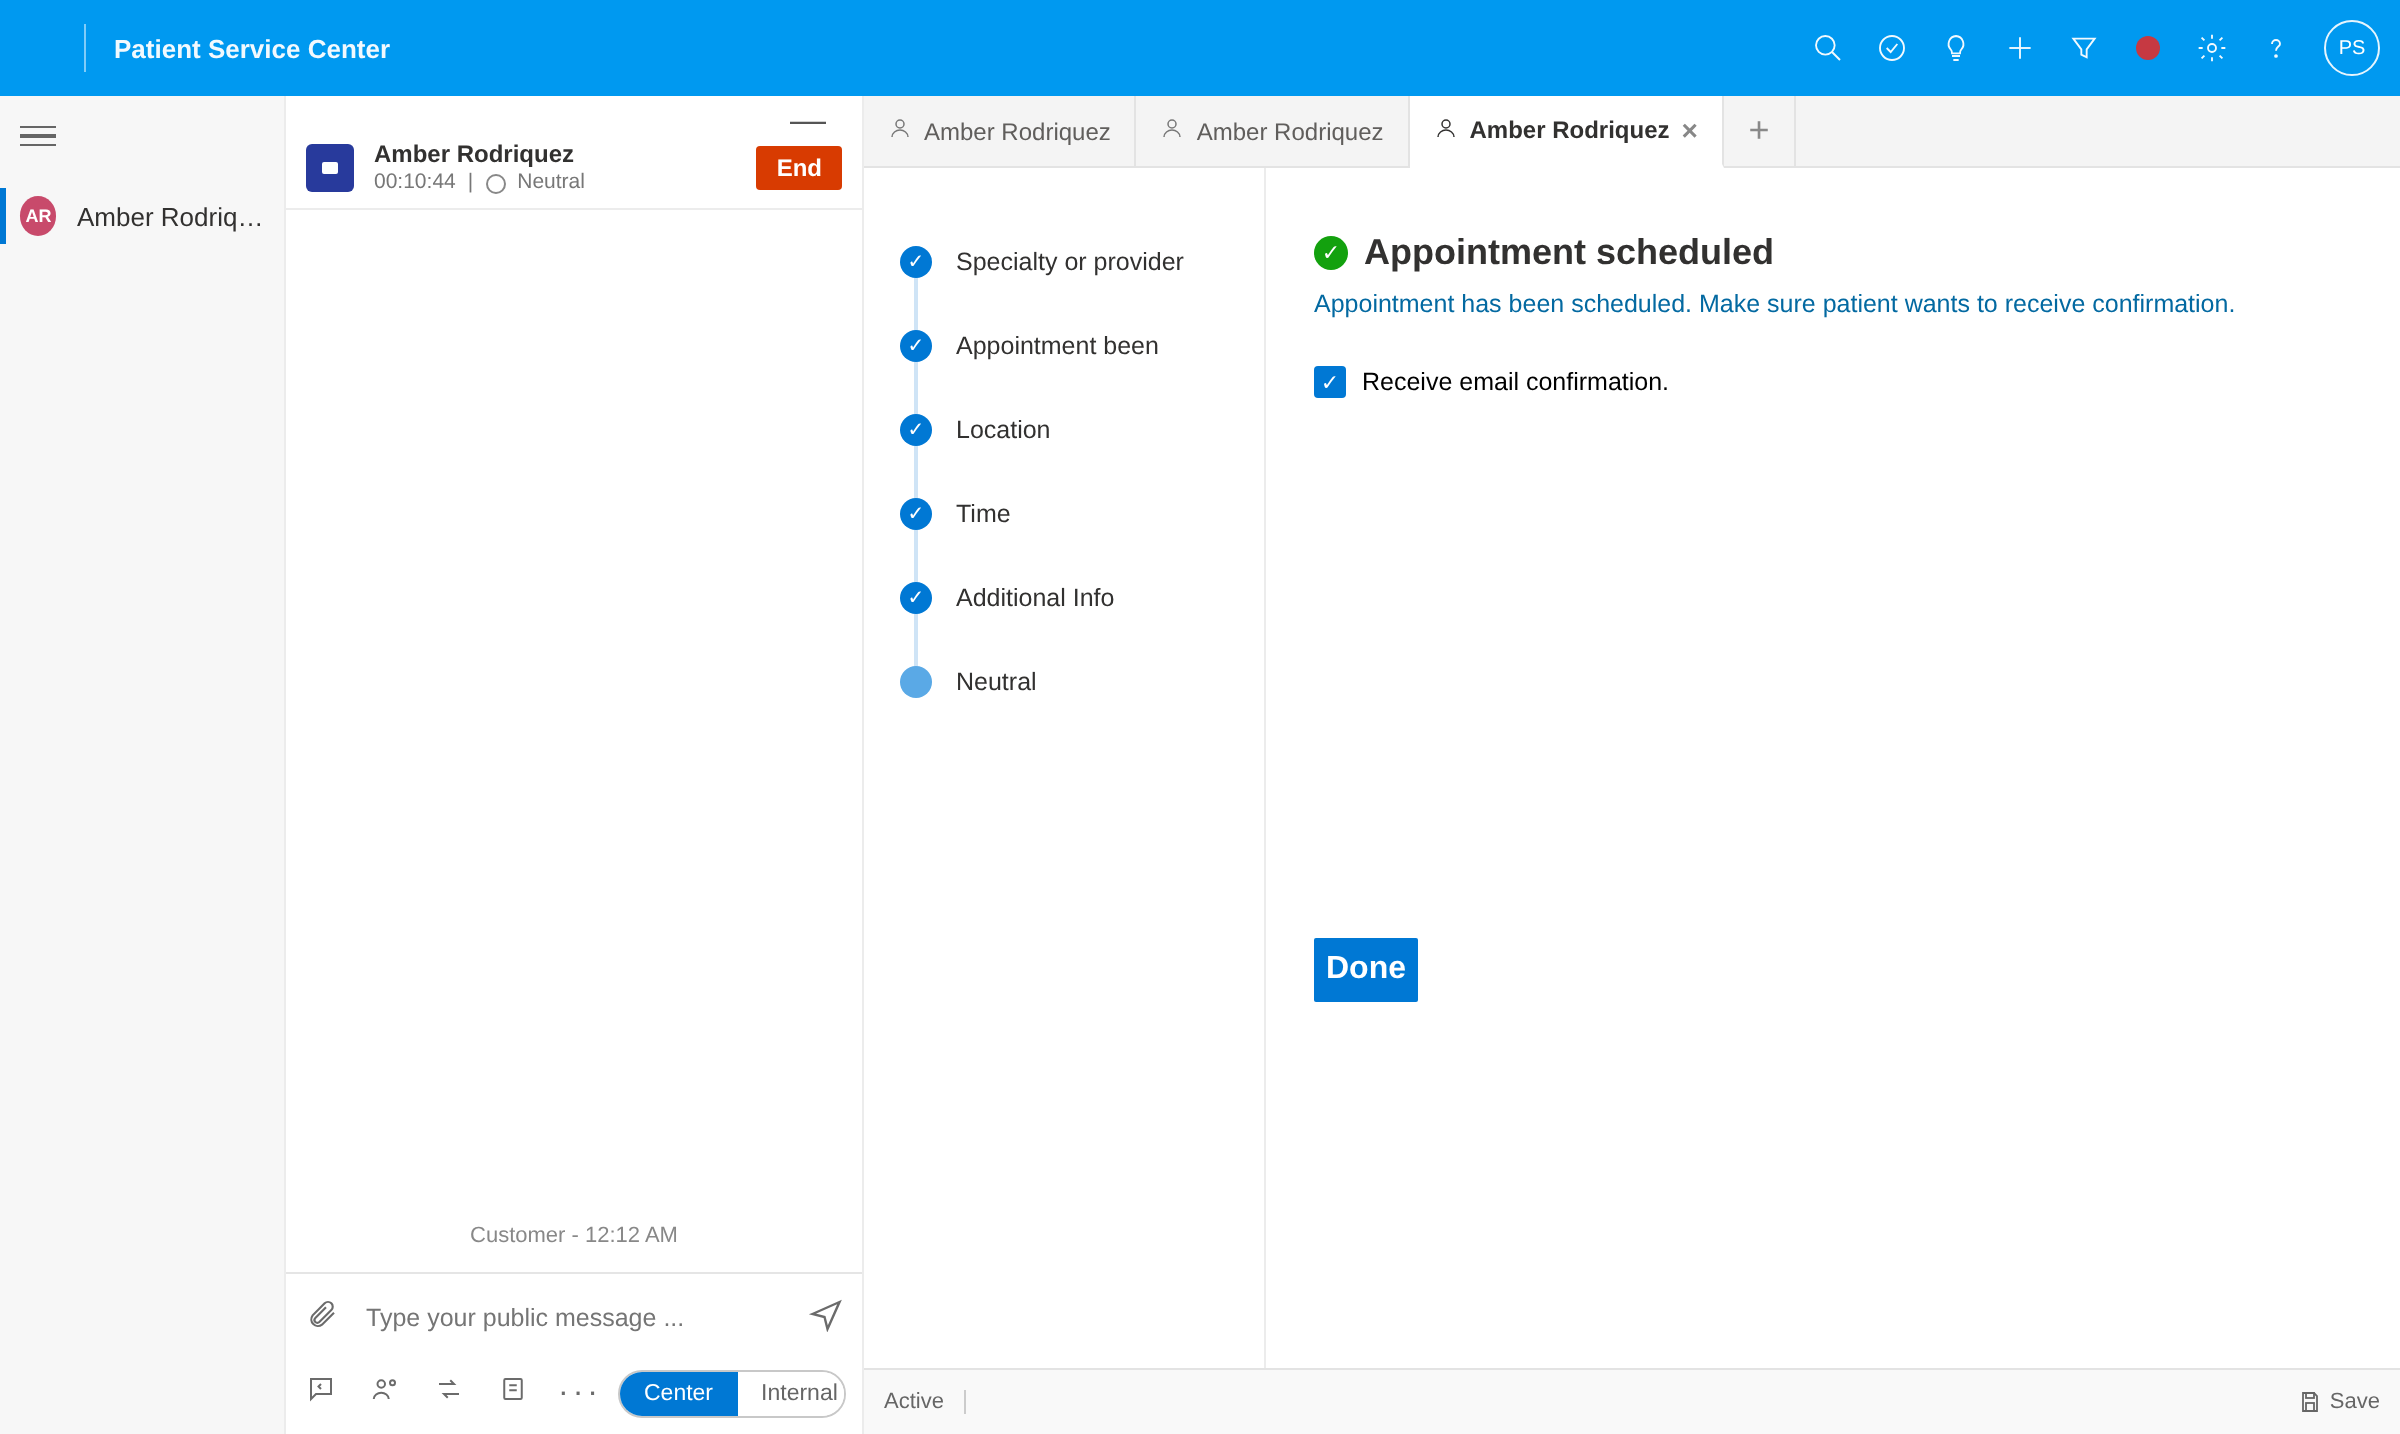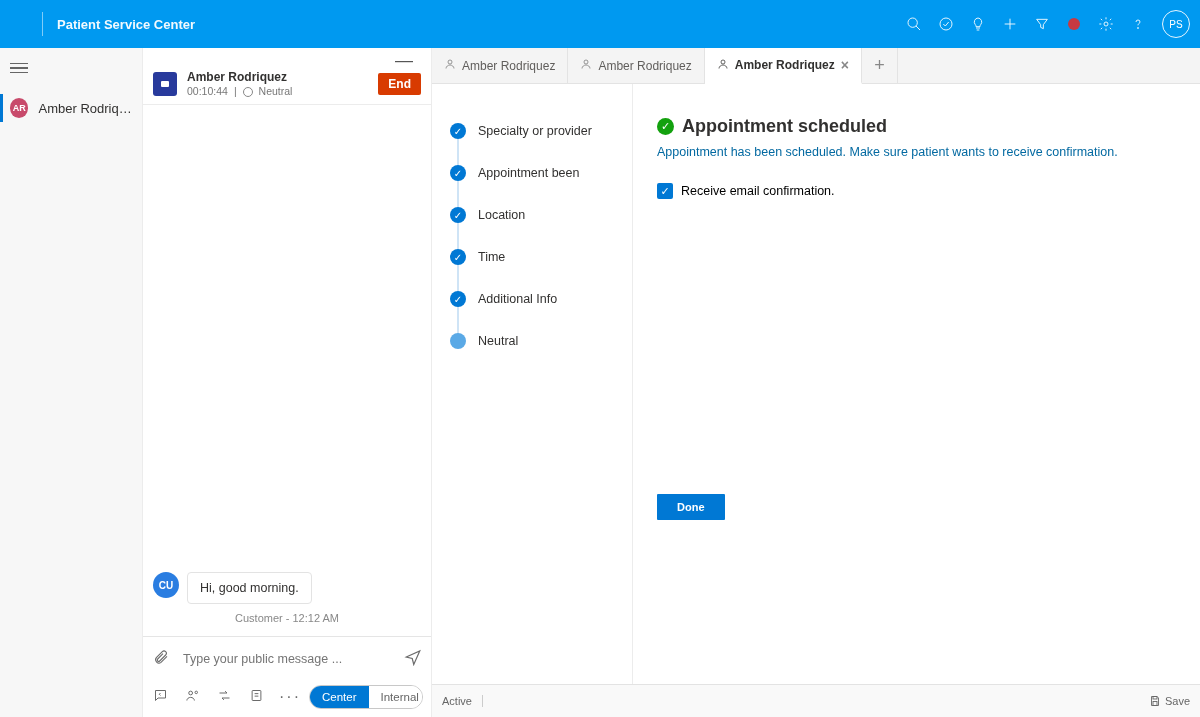--- a/index.html
+++ b/index.html
@@ -160,22 +160,22 @@
   .confirm-row { display:flex; align-items:center; gap:8px; margin-top:24px; font-size:12.5px; }
   .cb {
     width:16px;height:16px;background:#0078d4;display:flex;align-items:center;justify-content:center;
     color:#fff;font-size:11px;border-radius:2px;cursor:pointer;
   }
   .email-field {
     margin:8px 0 0 24px; background:#f3f2f1; width:376px; height:30px; border:none;
     padding:0 10px; font-size:12px; color:#888;
   }
   .done-btn {
-    position:absolute; left:24px; top:410px;
-    background:#0078d4; color:#fff; border:none; font-size:11px; padding:7px 20px;
+    position:absolute; left:24px; top:385px;
+    background:#0078d4; color:#fff; border:none; font-size:16px; padding:7px 6px;
     font-weight:600; border-radius:1px; cursor:pointer;
   }
 
   
   .footer {
     position:absolute; left:0; right:0; bottom:0; height:22px; border-top:1px solid #e3e3e3;
     background:#f9f9f9; display:flex; align-items:center; font-size:11px; color:#666;
     padding:16px 10px;
   }
   .footer .spacer{flex:1;}
@@ -268,24 +268,20 @@
           <span>|</span>
           <span class="neutral-face"></span>
           <span>Neutral</span>
         </div>
       </div>
       <button class="end-btn">End</button>
     </div>
 
     <div class="chat-body">
       <div class="msg-block">
-        <div class="msg-row">
-          <div class="cu-avatar">CU</div>
-          <div class="bubble">Hi, good morning.</div>
-        </div>
         <div class="msg-time">Customer - 12:12 AM</div>
       </div>
     </div>
 
     <div class="compose">
       <div class="compose-row1">
         <span class="compose-icon">
           <svg width="16" height="16" viewBox="0 0 24 24" fill="none" stroke="#6b6b6b" stroke-width="1.6">
               <path d="M21 11l-9 9a5 5 0 01-7-7l9-9a3.5 3.5 0 015 5l-9 9a2 2 0 01-3-3l8-8"></path>
             </svg>

